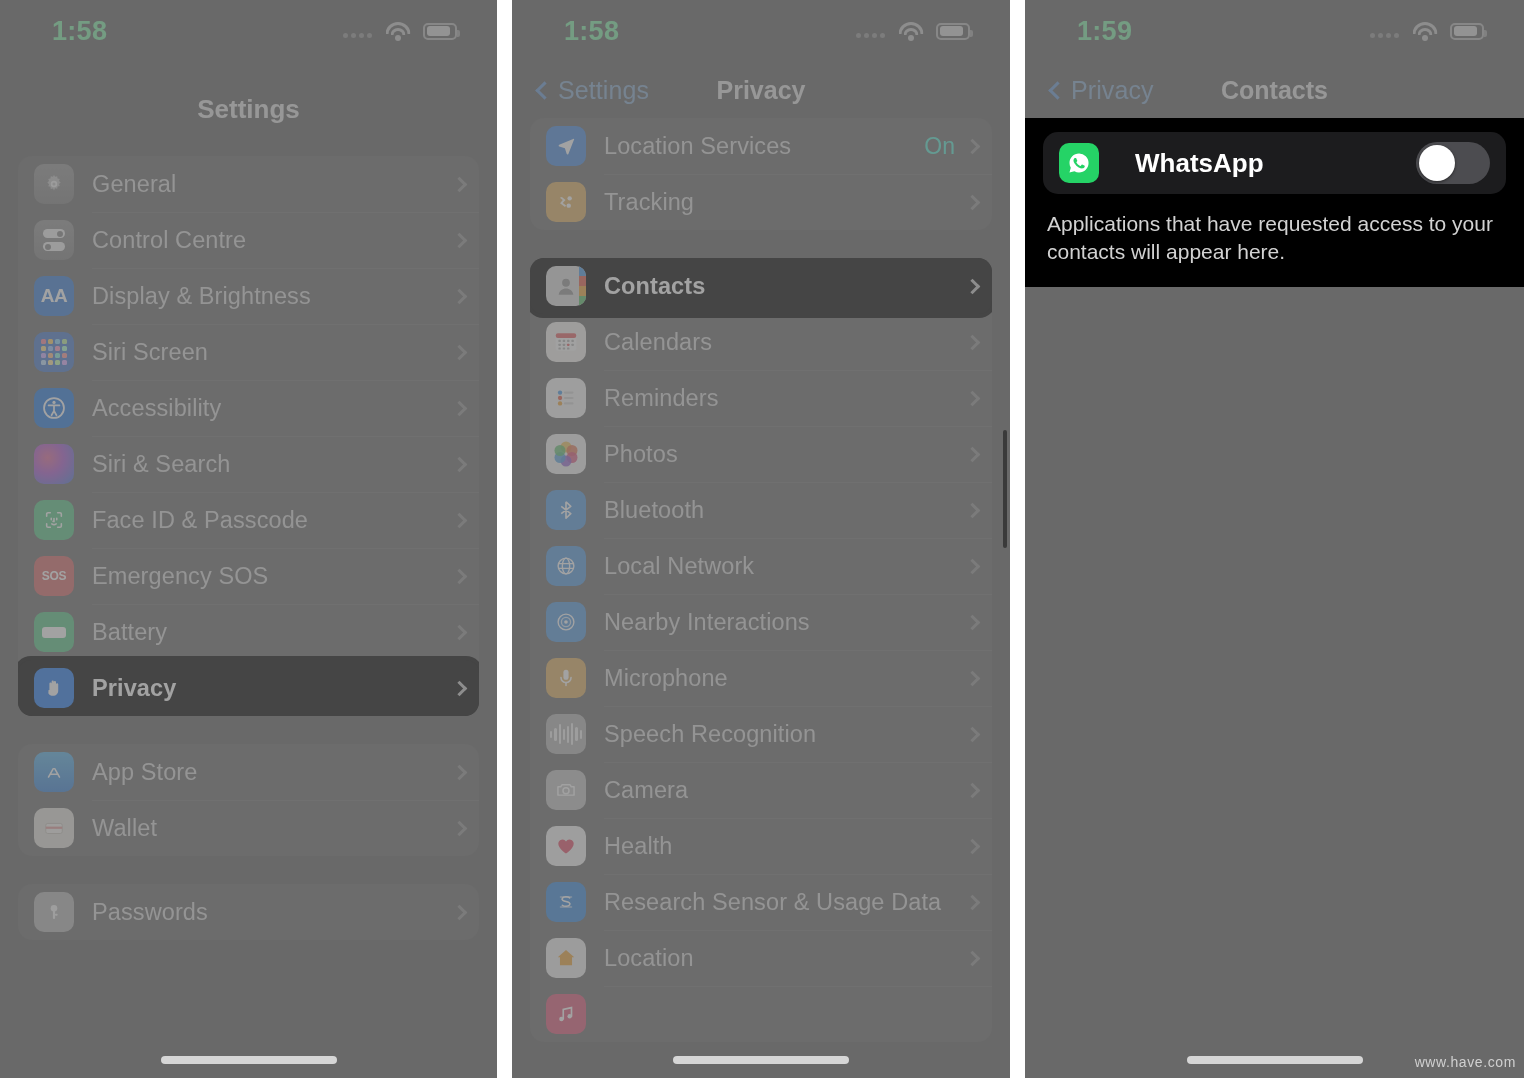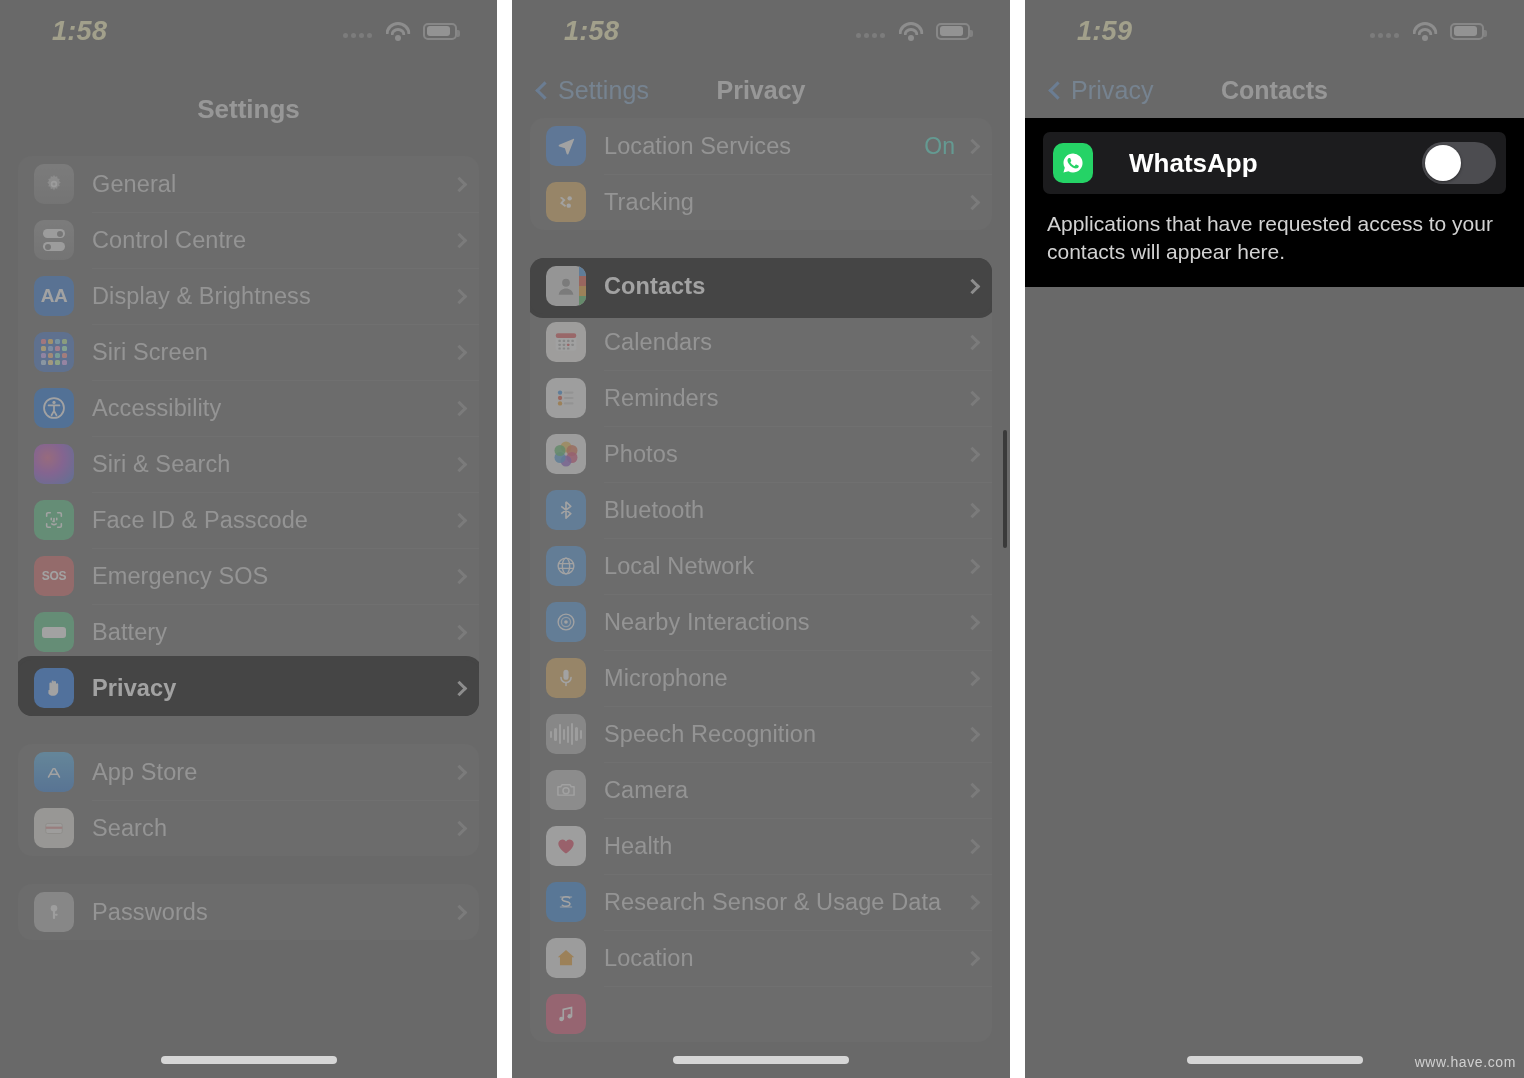--- a/index.html
+++ b/index.html
@@ -35,22 +35,21 @@
     pointer-events: none;
     z-index: 5;
   }
 
   
   .statusbar {
     position: relative; z-index: 1;
     height: 62px;
     display: flex; align-items: center;
     padding: 0 40px 0 52px;
-    color: #fef9c3;
-    font-style: italic;
+    color: #86efac;
   }
   .sb-time { font-size: 27px; font-weight: 600; letter-spacing: .3px; }
   .sb-right { margin-left: auto; display: flex; align-items: center; gap: 13px; }
   .sig { display: flex; align-items: flex-end; gap: 3px; height: 13px; }
   .sig i { display: block; width: 5px; height: 5px; border-radius: 50%; background: #9b9b9b; }
   .wifi { position: relative; width: 25px; height: 19px; }
   .wifi span { position: absolute; left: 50%; transform: translateX(-50%);
                border: 3.2px solid #c8c8c8; border-bottom: none;
                border-radius: 50% 50% 0 0 / 100% 100% 0 0; }
   .wifi .w1 { width: 25px; height: 12px; top: 0; }
@@ -208,22 +207,22 @@
     font-size: 20.5px; line-height: 1.32; color: #c6c6c6;
   }
 
   
   .spot-card {
     position: relative; z-index: 20;
     background: #000;
     padding: 14px 18px 22px;
   }
   .spot-card .wa-row {
-    background: #1c1c1e; border-radius: 7px;
-    display: flex; align-items: center; height: 62px; padding: 0 10px;
+    background: #1c1c1e; border-radius: 15px;
+    display: flex; align-items: center; height: 62px; padding: 0 16px;
   }
   .wa-label { font-size: 26px; font-weight: 700; color: #fff; margin-left: 18px; }
   .toggle {
     margin-left: auto; width: 74px; height: 42px;
     border-radius: 21px; background: #4c4c50; position: relative; flex: none;
   }
   .toggle i {
     position: absolute; top: 3px; left: 3px;
     width: 36px; height: 36px; border-radius: 50%;
     background: #fff; display: block;
@@ -408,21 +407,21 @@
           <span class="row-label">App Store</span>
           <span class="row-chev"></span>
         </div>
         <div class="row">
           <span class="row-icon ic-wallet">
             <svg class="glyph-sm" viewBox="0 0 24 24">
                 <rect x="3" y="7" width="18" height="11" rx="2.2" fill="#f4f2ee" stroke="#c9c5bd" stroke-width="1"></rect>
                 <rect x="3" y="10.5" width="18" height="2.4" fill="#e8a0a0"></rect>
               </svg>
           </span>
-          <span class="row-label">Search</span>
+          <span class="row-label">Wallet</span>
           <span class="row-chev"></span>
         </div>
       </div>
 
       <div class="group">
         <div class="row">
           <span class="row-icon ic-passwords">
             <svg class="glyph-sm" viewBox="0 0 24 24" fill="#f4f4f4">
                 <circle cx="12" cy="8" r="3.6"></circle>
                 <rect x="10.8" y="10.5" width="2.4" height="9" rx="1"></rect>

